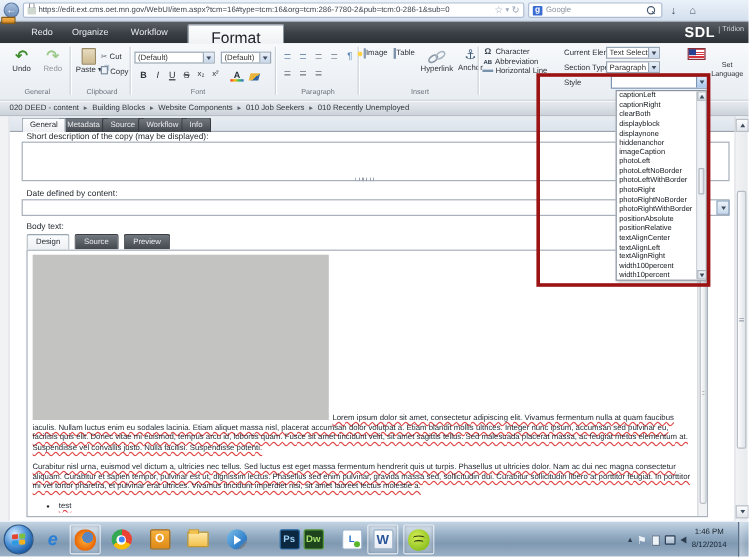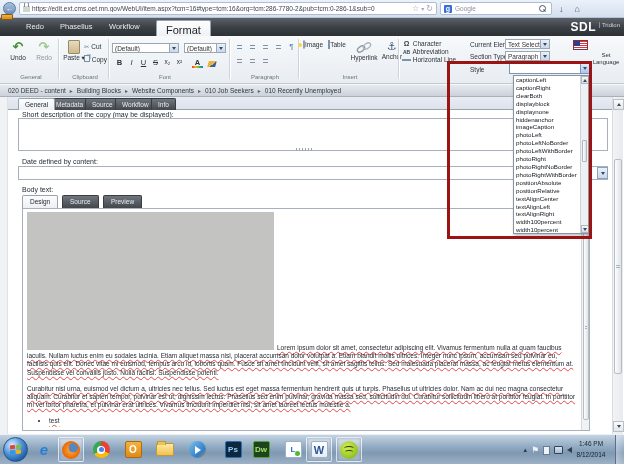--- a/index.html
+++ b/index.html
@@ -32,22 +32,22 @@
   .magnifier:after{content:"";position:absolute;width:3px;height:1px;background:#4a5a70;
     transform:rotate(45deg);left:4px;top:5px;}
   .chrome-ico{color:#3f4c5e;font-size:9px;font-weight:bold;line-height:14px;padding:0 4px;}
 
   
   .tab-badge{position:absolute;top:14px;left:1px;width:12px;height:6px;border-radius:1px;
     background:linear-gradient(#f4b24a,#d98a1e);border:1px solid #8a5a10;z-index:5;}
   .ribbon-tabs{position:absolute;top:18px;left:0;width:624px;height:18px;
     background:linear-gradient(#5b6167,#3a3f45 55%,#2c3136);}
   .rtab{position:absolute;top:4px;color:#e7eaed;font-size:7.5px;}
-  .rtab-active{position:absolute;top:2px;height:16px;padding:3px 9px 0;
-    background:linear-gradient(#fdfdfe,#eff2f5);color:#1d2126;font-size:11px;
+  .rtab-active{position:absolute;top:2px;height:16px;padding:3px 19px 0;
+    background:linear-gradient(#fdfdfe,#eff2f5);color:#1d2126;font-size:13px;
     border:1px solid #9aa4ae;border-bottom:none;border-radius:2px 2px 0 0;}
   .sdl{position:absolute;right:28px;top:2px;color:#fff;font-weight:bold;font-size:12px;letter-spacing:.5px;}
   .sdl-sub{position:absolute;right:4px;top:4px;color:#cfd4d9;font-size:6px;border-left:1px solid #8a9098;padding-left:2px;}
 
   
   .ribbon{position:absolute;top:36px;left:0;width:624px;height:48px;
     background:linear-gradient(#f7f9fb,#e8edf2);border-bottom:1px solid #c3cad2;}
   .grp-sep{position:absolute;top:3px;height:40px;width:1px;background:#cdd4db;box-shadow:1px 0 0 #fff;}
   .grp-label{position:absolute;top:38px;font-size:6px;color:#6b737c;text-align:center;}
   .big-btn{position:absolute;text-align:center;font-size:6.5px;color:#2c333a;}
@@ -218,21 +218,21 @@
       <span class="magnifier"></span>
     </div>
     <span class="chrome-ico">↓</span>
     <span class="chrome-ico">⌂</span>
   </div>
 
   <div class="tab-badge"></div>
 
   <div class="ribbon-tabs">
     <span class="rtab" style="left:26px;">Redo</span>
-    <span class="rtab" style="left:60px;">Phasellus</span>
+    <span class="rtab" style="left:60px;">Organize</span>
     <span class="rtab" style="left:109px;">Workflow</span>
     <span class="rtab-active" style="left:156px;">Format</span>
     <span class="sdl">SDL</span>
     <span class="sdl-sub">Tridion</span>
   </div>
 
   <div class="ribbon">
 
     <div class="big-btn" style="left:6px;top:4px;width:24px;">
       <span class="glyph undo-g">↶</span>
@@ -501,21 +501,21 @@
       <span class="sq ico-outlook">O</span>
     </div>
     <div class="tb-item" style="left:152px;">
       <span class="ico-folder"></span>
     </div>
     <div class="tb-item" style="left:184px;">
       <span class="ico-wmp">
           <i></i>
         </span>
     </div>
-    <div class="tb-item" style="left:220px;">
+    <div class="tb-item" style="left:228px;">
       <span class="sq ico-ps">Ps</span>
     </div>
     <div class="tb-item" style="left:248px;">
       <span class="sq ico-dw">Dw</span>
     </div>
     <div class="tb-item" style="left:280px;">
       <span class="sq ico-lync">L</span>
     </div>
     <div class="tb-item tb-open" style="left:306px;">
       <span class="sq ico-word">W</span>

